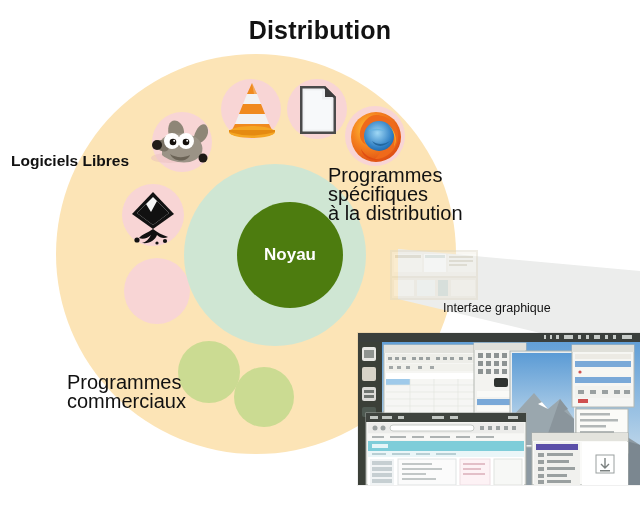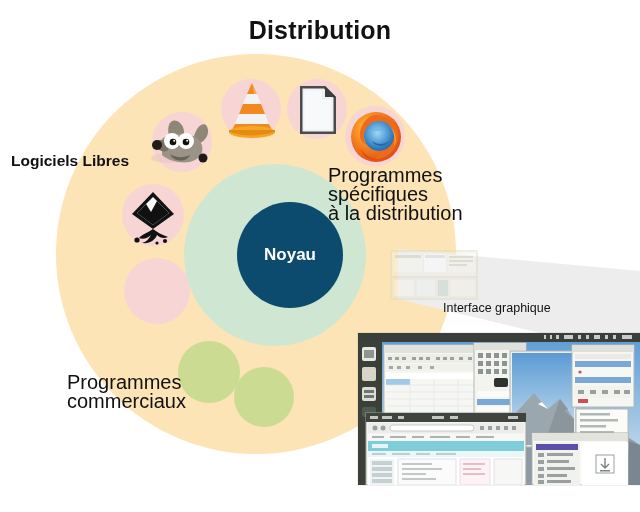--- a/index.html
+++ b/index.html
@@ -52,21 +52,21 @@
   }
 
   
   #kernel-circle {
     position: absolute;
     left: 237px;
     top: 202px;
     width: 106px;
     height: 106px;
     border-radius: 50%;
-    background: #0c4a6e;
+    background: #4d7c0f;
     display: flex;
     align-items: center;
     justify-content: center;
   }
   #kernel-label {
     color: #ffffff;
     font-size: 17px;
     font-weight: bold;
   }
 

